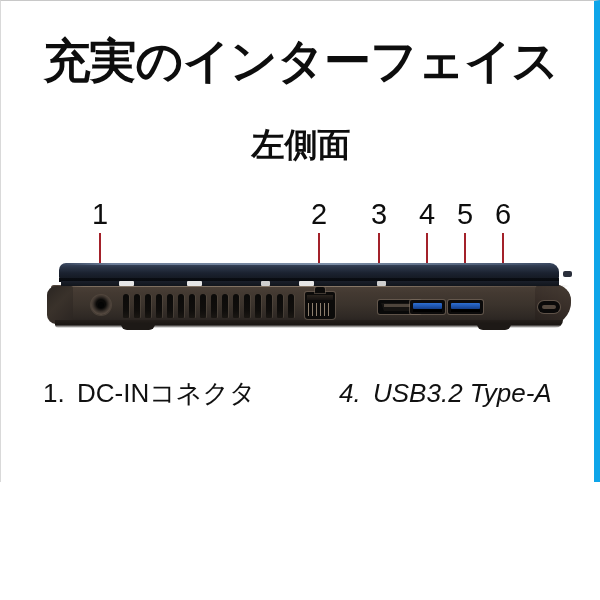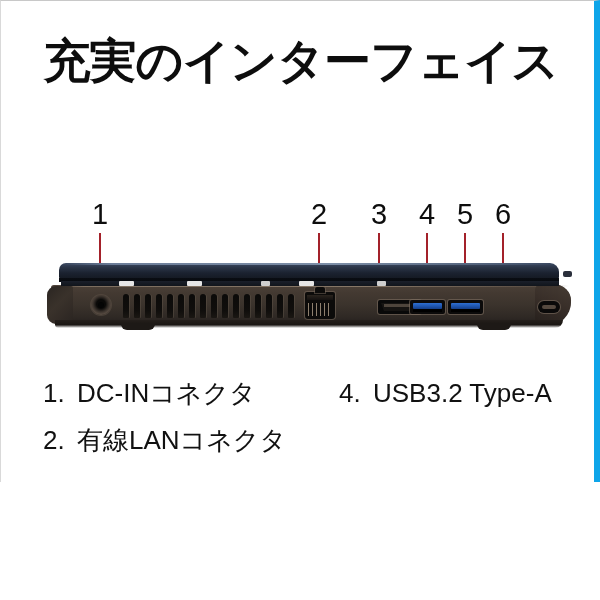--- a/index.html
+++ b/index.html
@@ -351,32 +351,33 @@
   }
   .legend-item {
     position: absolute;
     top: 0;
     font-size: 26px;
     line-height: 40px;
     color: #111111;
     white-space: nowrap;
   }
   .legend-item.col1 { left: 34px; }
-  .legend-item.col2 { left: 330px; }
+  .legend-item.col2 { left: 330px; font-style: italic; }
   .legend-item .idx {
     display: inline-block;
     min-width: 34px;
   }
 </style>
 </head>
 <body>
 
 <div id="page">
 
   <div class="title">充実のインターフェイス</div>
+  <div class="subtitle">左側面</div>
 
   <div class="callout" style="left:99px;">
     <div class="num">1</div>
     <div class="line" style="height:62px;"></div>
     <div class="dot" style="top:93px;"></div>
   </div>
 
   <div class="callout" style="left:318px;">
     <div class="num">2</div>
     <div class="line" style="height:56px;"></div>
@@ -482,21 +483,18 @@
     <div class="legend-row">
       <div class="legend-item col1">
         <span class="idx">1.</span><span>DC-INコネクタ</span>
       </div>
       <div class="legend-item col2">
         <span class="idx">4.</span><span>USB3.2 Type-A</span>
       </div>
     </div>
 
     <div class="legend-row">
-      <div class="legend-item col1">
-        <span class="idx">2.</span><span>有線LANコネクタ</span>
-      </div>
     </div>
 
 
   </div>
 
 </div>
 
 </body></html>

